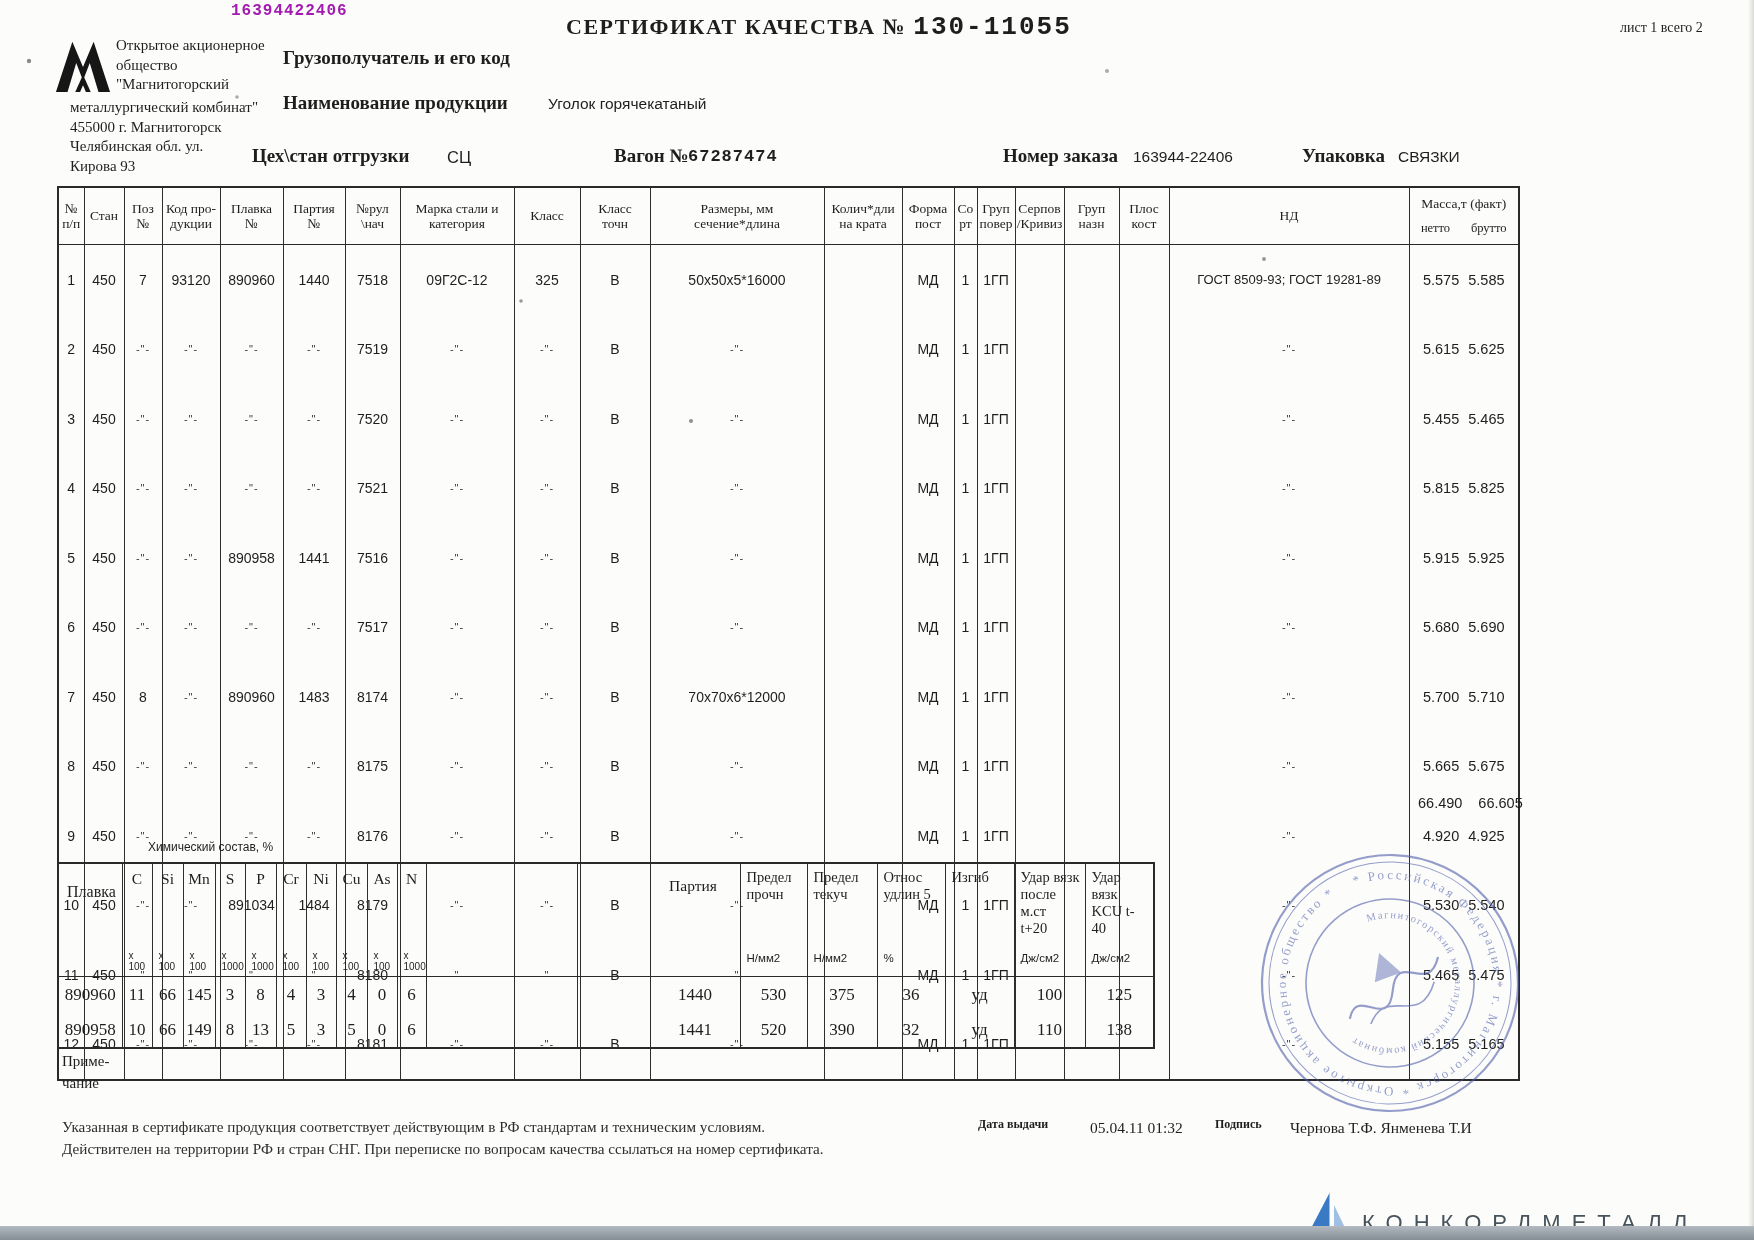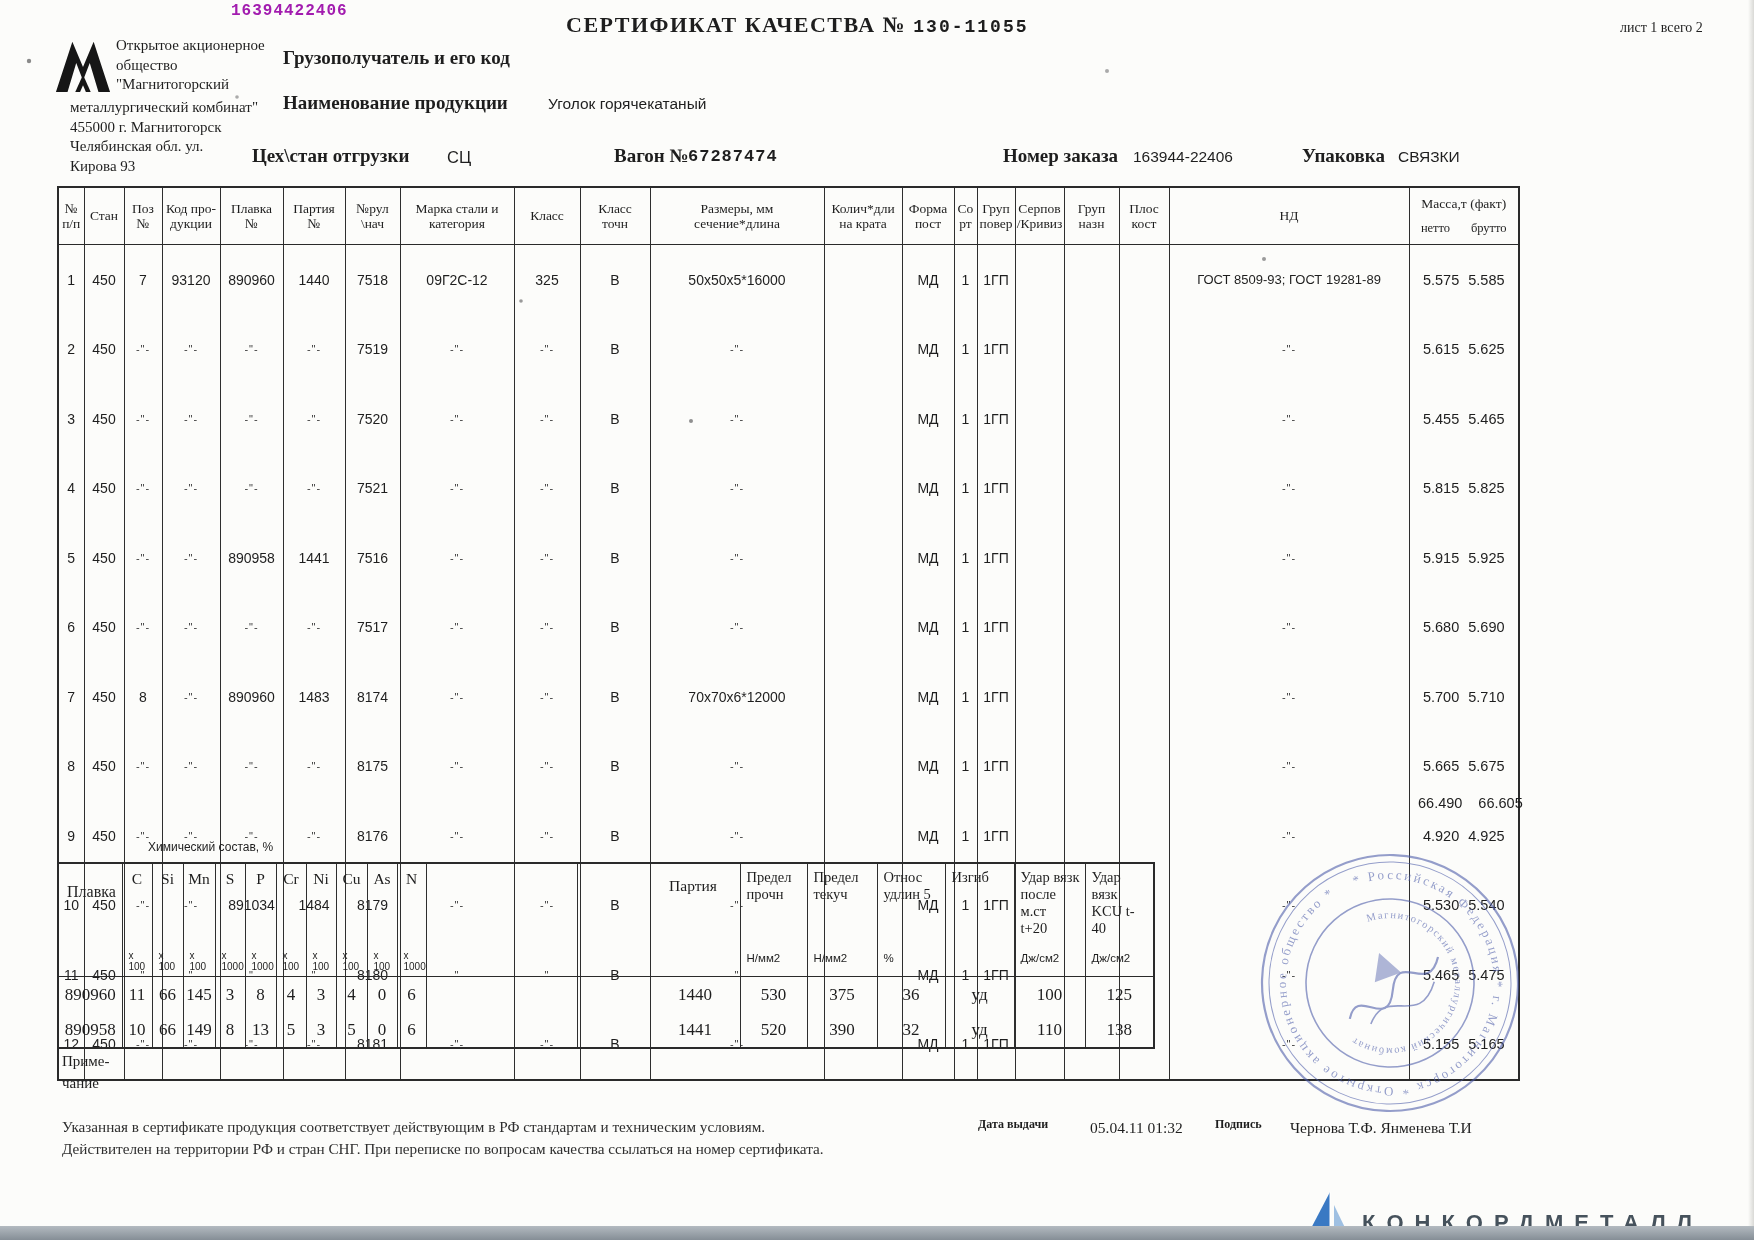--- a/index.html
+++ b/index.html
@@ -2,21 +2,21 @@
 <html><head>
 <meta charset="utf-8">
 <style>
   html,body{margin:0;padding:0;background:#e9e9e7;}
   .page{position:relative;width:1754px;height:1240px;background:#fcfcfa;overflow:hidden;
         font-family:"Liberation Serif",serif;color:#1e1e1e;}
   .abs{position:absolute;}
   
   .scan-num{font-family:"Liberation Mono",monospace;font-size:16px;font-weight:700;color:#a21caf;letter-spacing:1px;}
   .title{font-size:22px;font-weight:700;letter-spacing:1.5px;white-space:nowrap;}
-  .title .num{font-family:"Liberation Mono",monospace;font-size:18px;letter-spacing:2px;margin-top:8px;}
+  .title .num{font-family:"Liberation Mono",monospace;font-size:26px;letter-spacing:2px;margin-top:8px;}
   .sheet{font-size:14px;}
   .company{font-size:15px;line-height:19.5px;}
   .lbl{font-weight:700;font-size:19px;white-space:nowrap;}
   .val{font-family:"Liberation Sans",sans-serif;font-size:15.5px;white-space:nowrap;}
   .val.mono{font-family:"Liberation Mono",monospace;font-weight:700;font-size:17px;letter-spacing:1px;}
   
   table{border-collapse:collapse;table-layout:fixed;}
   .main-table{width:1461px;border:2px solid #2a2a2a;}
   .main-table th{border-left:1.4px solid #2e2e2e;border-bottom:1.8px solid #2a2a2a;
      font-weight:400;font-size:13.5px;line-height:15.5px;white-space:pre-line;height:54px;
@@ -41,21 +41,21 @@
      font-size:10px;line-height:11px;text-align:left;}
   .chem th .cu{position:absolute;bottom:12px;left:6px;font-family:"Liberation Sans",sans-serif;font-size:11.5px;}
   .chem th .cc{text-align:center;padding-left:0;margin-top:8px;font-size:15.5px;}
   .chem td{border-left:1.3px solid #2e2e2e;height:33px;text-align:center;vertical-align:middle;
      font-size:17px;}
   
   .note{font-size:15px;line-height:22px;white-space:pre-line;}
   .legal{font-size:15.2px;line-height:21.5px;color:#2e2e2e;}
   .flbl{font-weight:700;font-size:12px;white-space:nowrap;}
   .fval{font-size:15.5px;white-space:nowrap;}
-  .brand{font-family:"Liberation Sans",sans-serif;font-size:22px;font-weight:700;
+  .brand{font-family:"Liberation Sans",sans-serif;font-size:22px;font-weight:400;
      letter-spacing:11px;color:#46525c;white-space:nowrap;}
   .band{left:0;top:1226px;width:1754px;height:14px;background:linear-gradient(to bottom,#b3bac0,#858e96);}
   .edge{right:0;top:0;width:6px;height:1240px;background:linear-gradient(to left,#d9d9d6,rgba(220,220,216,0));}
   .speckles{left:0;top:0;width:2px;height:2px;background:transparent;border-radius:50%;
      box-shadow:28px 60px 0 1.2px #8a8a8a,1106px 70px 0 1px #aaa,520px 300px 0 0.8px #999,
                 690px 420px 0 1px #8f8f8f,1263px 258px 0 1px #9a9a9a,236px 96px 0 0.8px #aaa;}
   .stamp{opacity:0.58;}
 </style>
 </head>
 <body>

